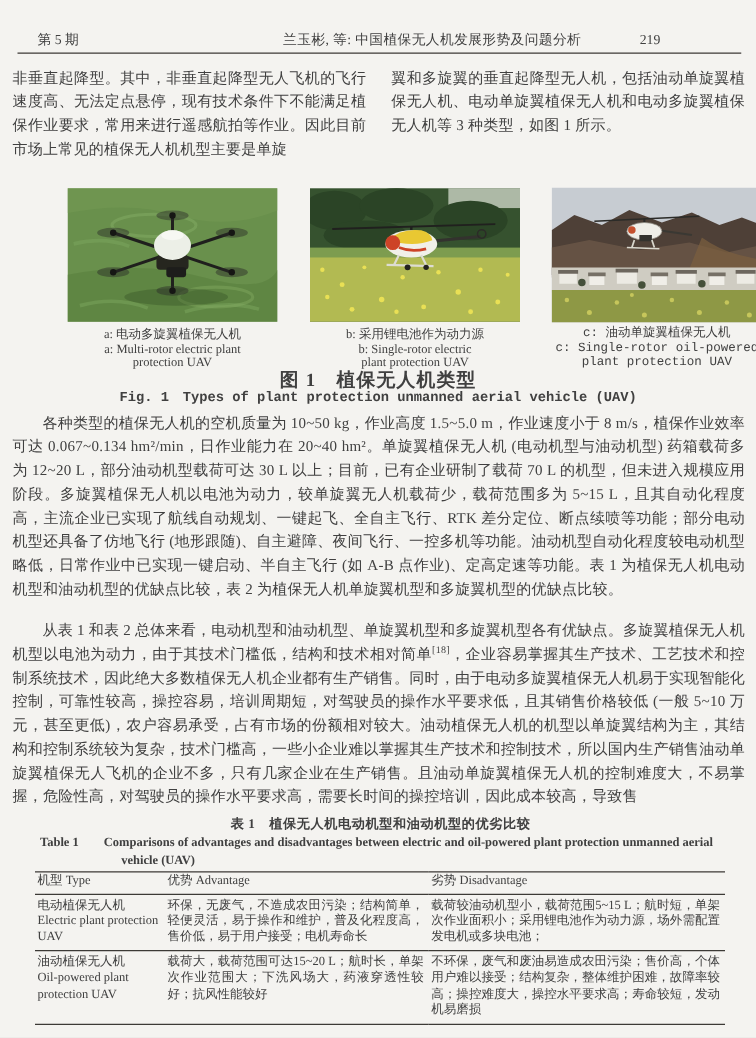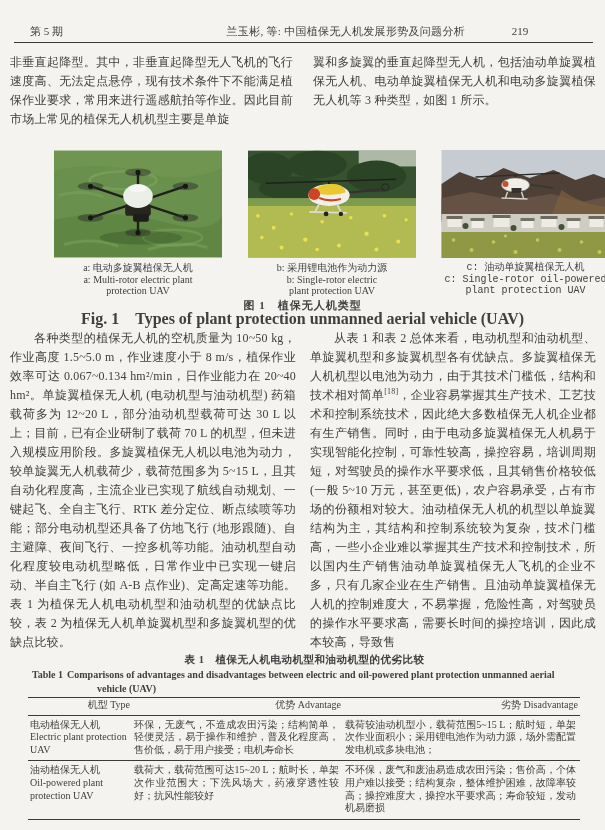--- a/index.html
+++ b/index.html
@@ -23,37 +23,37 @@
     text-align:justify; letter-spacing:.2px; }
   
   .figrow { position:absolute; top:150px; left:38px; display:flex; gap:10px; }
   .figcol { width:168px;margin-left:16px; }
   .figcol.c3 { width:195px; margin-left:2px;font-family:Liberation Mono, monospace; }
   .photo { display:block; width:100%; height:108px; }
   .figcap { margin-top:4px; text-align:center; }
   .figcap .zh { font-size:10px; line-height:12px; }
   .figcap .en { font-size:10px; line-height:11px; }
   .figtitle { position:absolute; top:298px; left:0; right:0; text-align:center; }
-  .ft-zh { font-size:11px; font-weight:bold; line-height:14px; letter-spacing:1px; }
-  .ft-en { font-size:16px; font-weight:bold; line-height:14px; }
-  
-  .bodyrow { position:absolute; top:329px; left:10px; right:9px; display:flex; gap:14px; }
+  .ft-zh { font-size:15px; font-weight:bold; line-height:14px; letter-spacing:1px; }
+  .ft-en { font-size:11px; font-weight:bold; line-height:14px;font-family:Liberation Mono, monospace; }
+  
+  .bodyrow { position:absolute; top:329px; left:10px; right:9px; display:flex; gap:14px;flex-direction:column; }
   .indent { text-indent:2em; }
   sup { font-size:8px; vertical-align:super; line-height:0; }
   
   .tcaption { position:absolute; top:653px; left:32px; right:28px; }
   .tc-zh { text-align:center; font-weight:bold; font-size:10.5px; line-height:13px; letter-spacing:.5px; }
   .tc-en { font-weight:bold; font-size:10px; line-height:13.5px; margin-top:2px;
     padding-left:65px; text-indent:-65px; }
-  .tc-label { padding-right:4px; }
+  .tc-label { padding-right:20px; }
   
   .t1 { position:absolute; top:697px; left:28px; width:552px;
     border-collapse:collapse; font-size:10px; line-height:12.6px; table-layout:fixed; }
   .t1 col.c-type{ width:104px; } .t1 col.c-adv{ width:211px; } .t1 col.c-dis{ width:237px; }
-  .t1 th { font-weight:normal; text-align:right; padding:1px 2px 3px;
+  .t1 th { font-weight:normal; text-align:left; padding:1px 2px 3px;
     border-top:1.8px solid #3c3a36; border-bottom:.9px solid #3c3a36; }
   .t1 td { vertical-align:top; padding:3px 4px 4px 2px;font-family:Liberation Serif, serif; }
   .t1 td.just { text-align:justify; }
   .t1 tr.r1 td { border-bottom:.9px solid #3c3a36; }
   .t1 tr.r2 td { border-bottom:1.8px solid #3c3a36; }
 </style>
 </head>
 <body>
 
 <div class="page">

